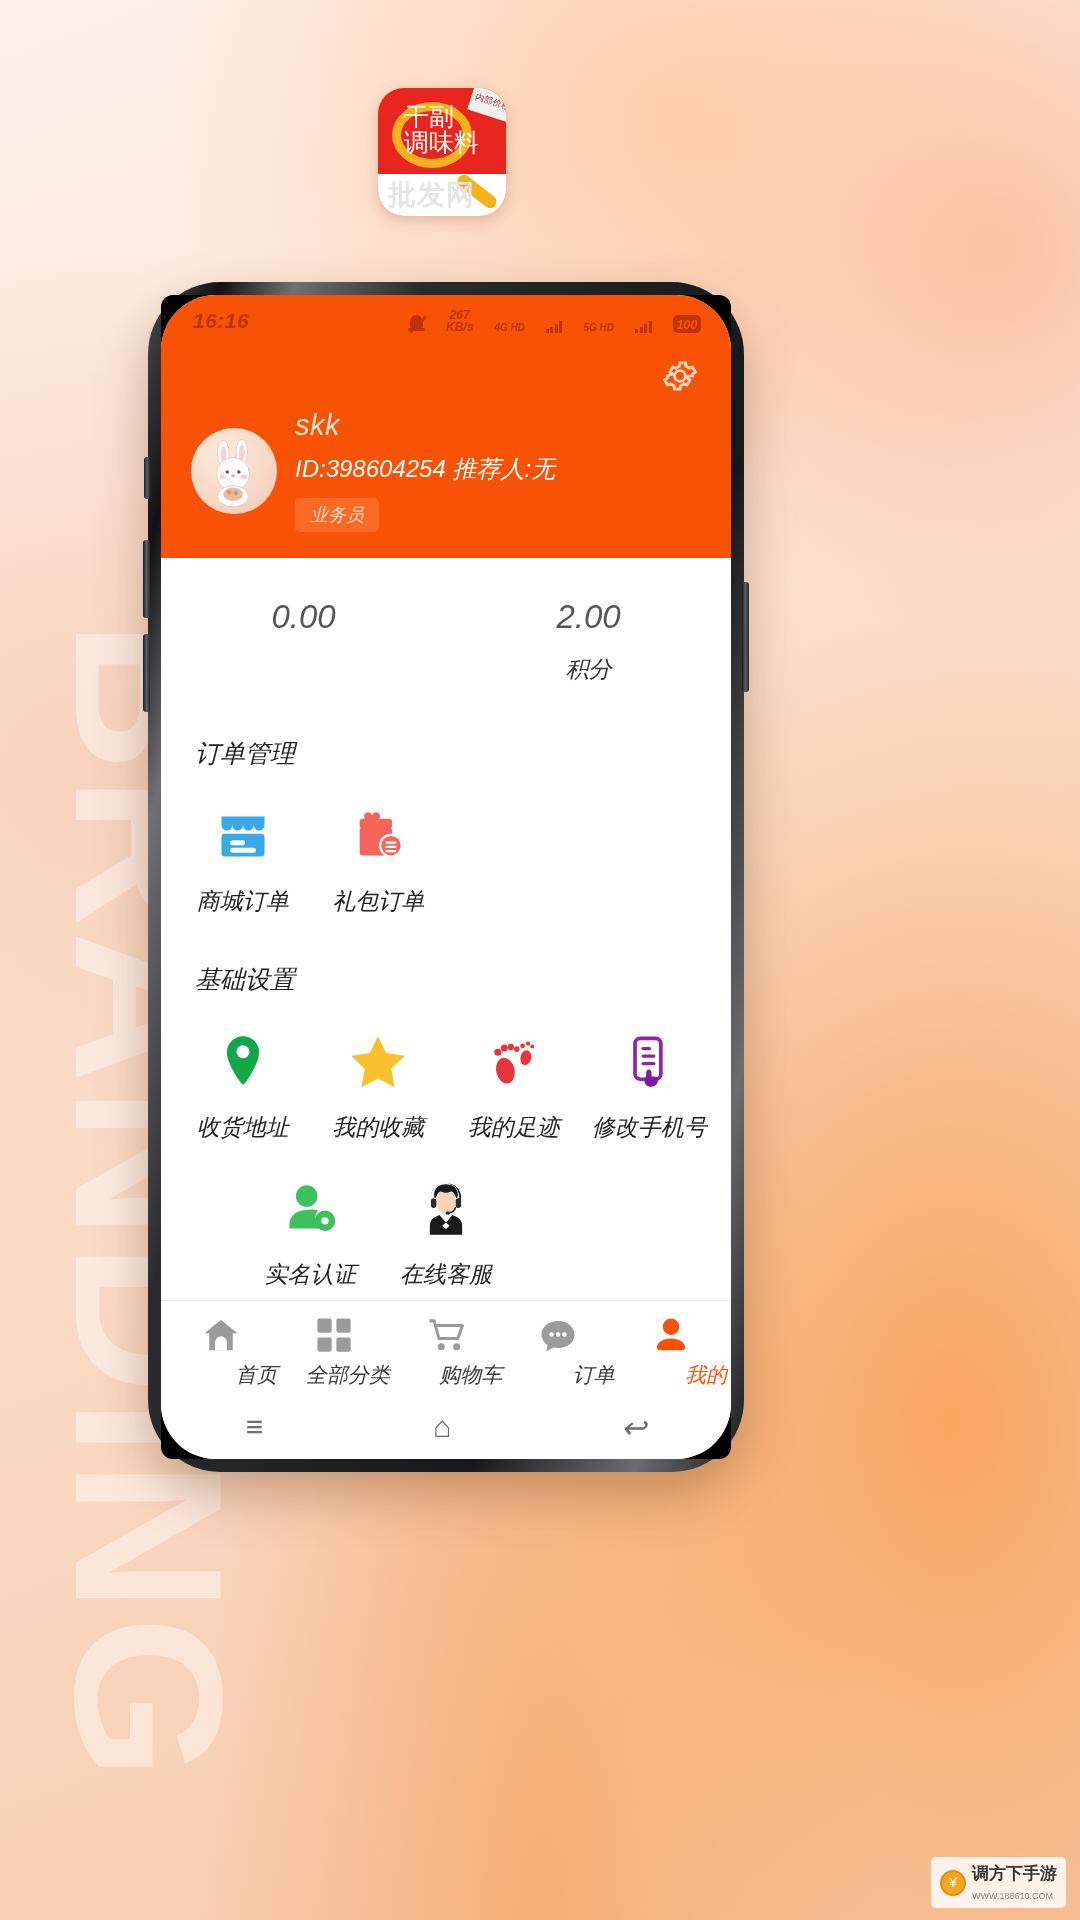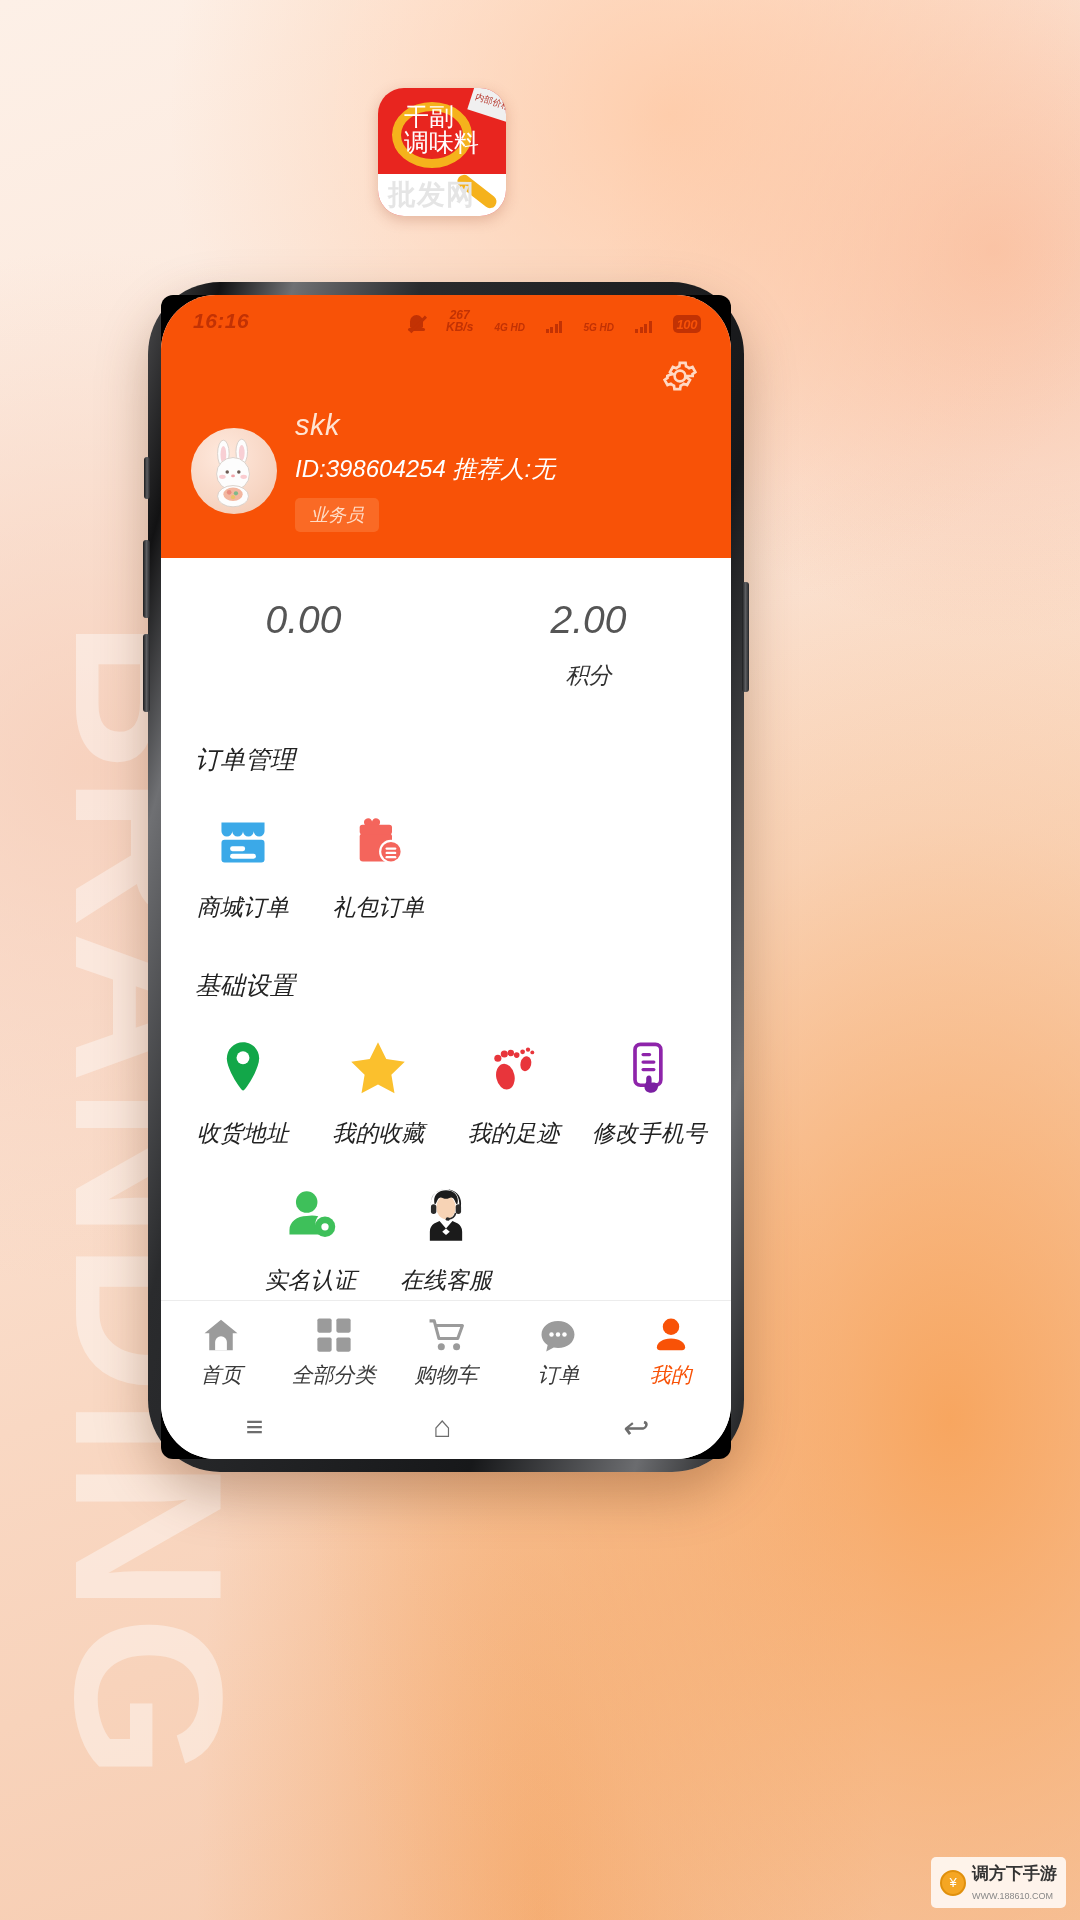--- a/index.html
+++ b/index.html
@@ -149,41 +149,41 @@
   .pid   { color: #ffffff; font-size: 24px; margin-top: 11px; }
   .badge {
     display: inline-block; margin-top: 13px;
     background: #fa6a25; color: #ffdcc6;
     font-size: 18px; padding: 5px 15px; border-radius: 5px;
   }
 
   
   .wallet { display: flex; padding: 40px 0 6px; flex: none; }
   .wcell { flex: 1; text-align: center; cursor: pointer; }
-  .wval { font-size: 39px; color: #555; }
+  .wval { font-size: 33px; color: #555; }
   .wlab { font-size: 23px; color: #333; margin-top: 18px; }
 
   
   .sec-title {
     font-size: 25px; color: #222; padding: 46px 0 0 34px; flex: none;
   }
   .grid { display: flex; flex-wrap: wrap; padding: 0 14px; flex: none; justify-content: center; }
   .cell {
     width: 25%; padding: 34px 0 0; text-align: center; cursor: pointer;
   }
   .cell .ic { height: 60px; display: flex; align-items: flex-end; justify-content: center; }
   .cell .lb { font-size: 23px; color: #222; margin-top: 22px; }
   .spacer { flex: 1 1 auto; }
 
   
   .tabbar {
     display: flex; border-top: 1px solid #ececec; flex: none;
     padding: 12px 4px 6px; background: #fff;
   }
-  .tab { flex: 1; text-align: center; cursor: pointer; }
+  .tab { flex: 1; text-align: right; cursor: pointer; }
   .tab .ic { height: 44px; display: flex; align-items: center; justify-content: center; }
   .tab .lb { font-size: 21px; color: #3a3a3a; margin-top: 4px; }
   .tab.active .lb { color: #f85207; }
 
   
   .navbar {
     display: flex; align-items: center; justify-content: space-around;
     height: 64px; background: #fff; flex: none;
   }
   .navbar .nb { color: #6d6d6d; font-size: 30px; }

